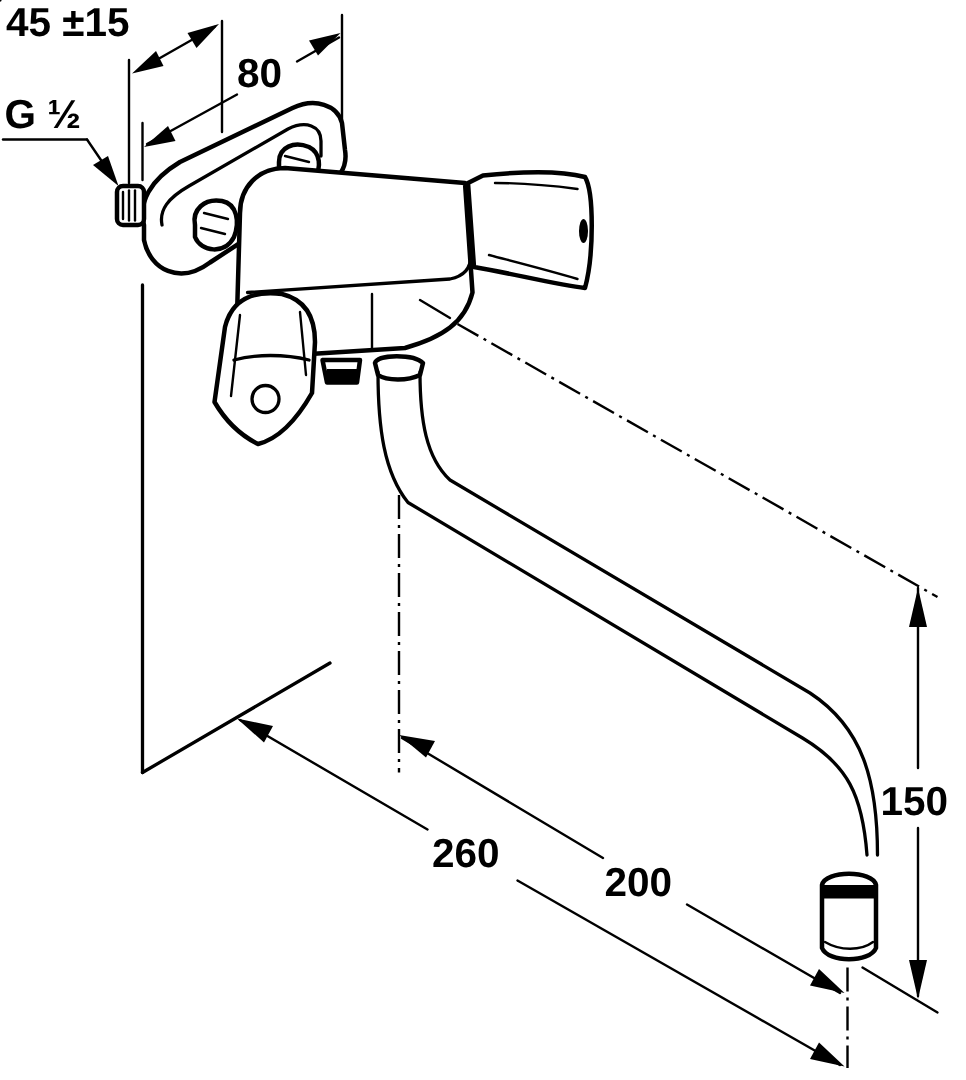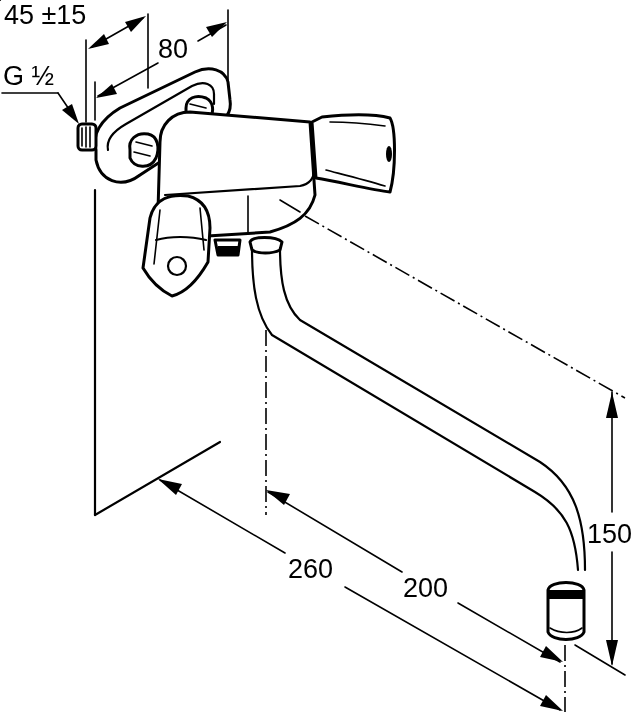--- a/index.html
+++ b/index.html
@@ -1,17 +1,17 @@
 <!DOCTYPE html>
 <html><head>
 <meta charset="utf-8">
 <style>
   html, body { margin: 0; padding: 0; background: #ffffff; }
   body { width: 644px; height: 720px; overflow: hidden; position: relative; }
-  #canvas { position: absolute; left: 0; top: 0; width: 644px; height: 720px; }
+  #canvas { position: absolute; left: 0; top: 0; width: 644px; height: 720px; font-weight: bold; }
   svg { display: block; }
   .ln { stroke: #000; stroke-width: 2.2; fill: none; stroke-linecap: round; stroke-linejoin: round; }
   .thin { stroke: #000; stroke-width: 1.6; fill: none; stroke-linecap: round; }
   .body { stroke: #000; stroke-width: 3; fill: #fff; stroke-linejoin: round; stroke-linecap: round; }
   .center { stroke: #000; stroke-width: 1.6; fill: none; stroke-dasharray: 16 4 2 4; }
   .arrow { fill: #000; stroke: none; }
   .dimtext { font-family: "Liberation Sans", sans-serif; font-size: 27px; fill: #000; }
 </style>
 </head>
 <body>

